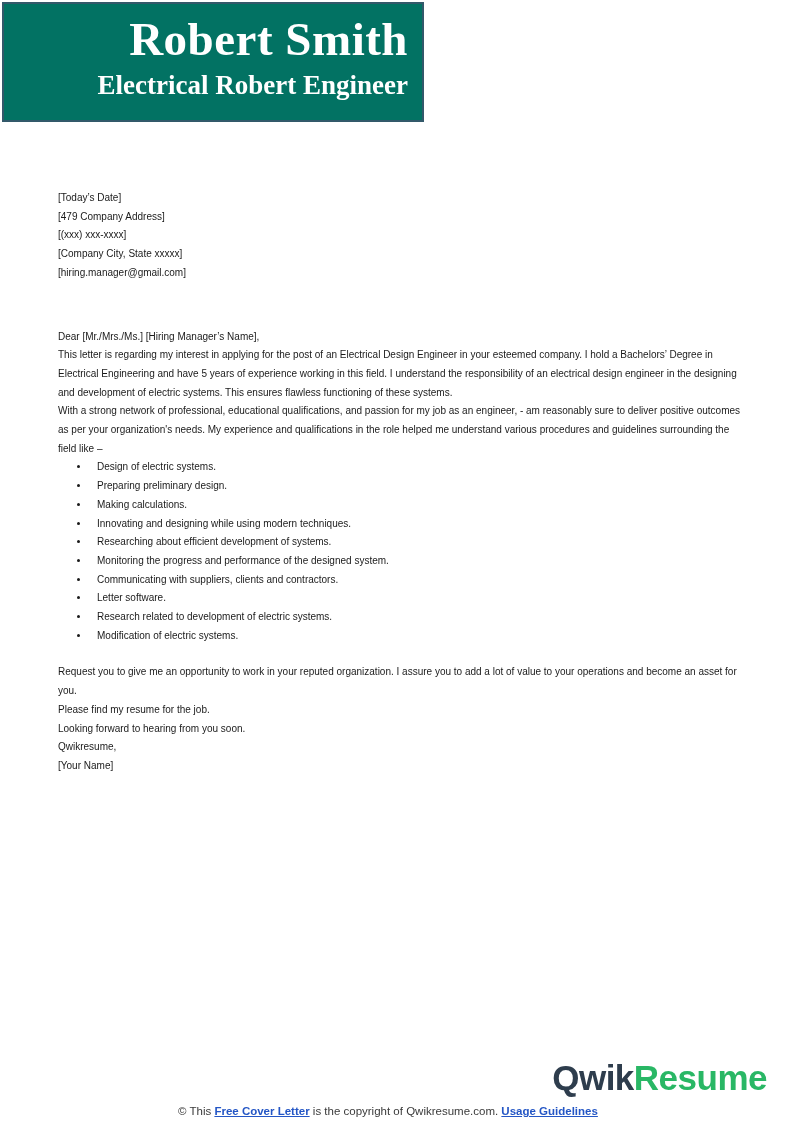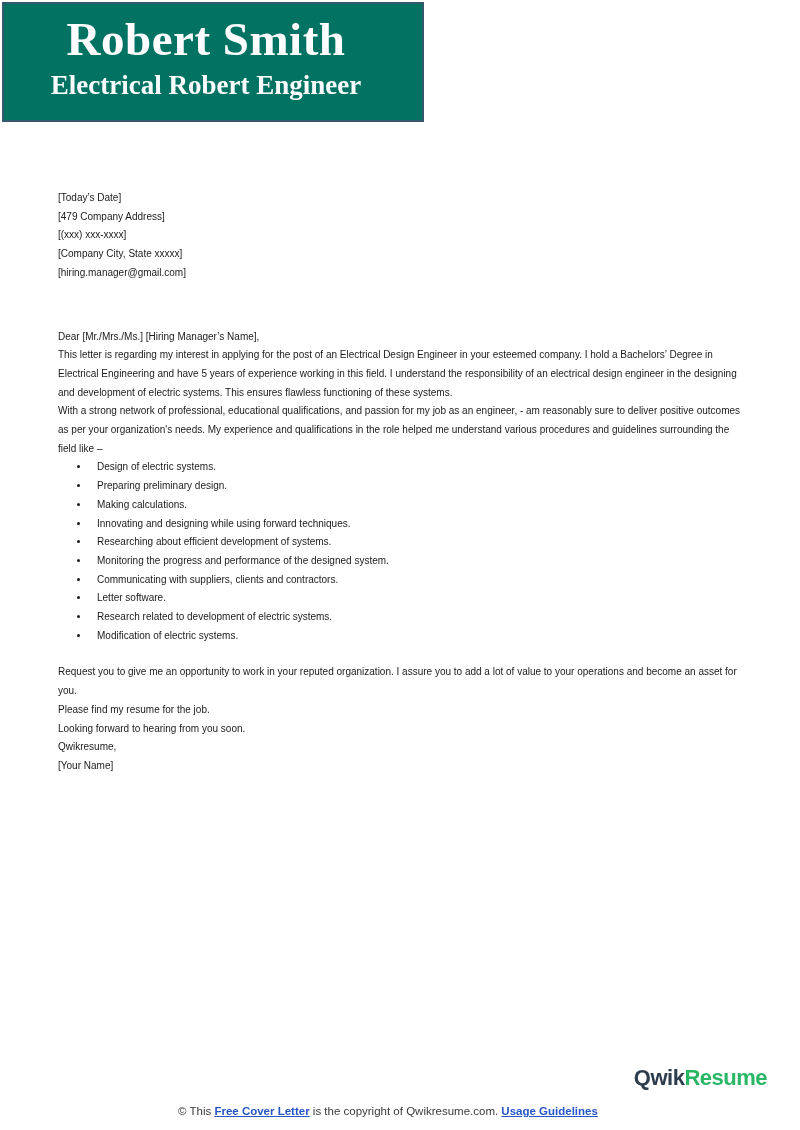--- a/index.html
+++ b/index.html
@@ -25,21 +25,21 @@
 
   
   .header-banner {
     position: absolute;
     left: 2px;
     top: 2px;
     width: 422px;
     height: 120px;
     background: var(--header-bg);
     border: 2px solid var(--header-border);
-    text-align: center;
+    text-align: right;
     padding-right: 14px;
     color: #ffffff;
     font-family: "Liberation Serif", serif;
   }
   .person-name {
     margin: 9px 0 0 0;
     font-size: 47px;
     line-height: 52px;
     font-weight: bold;
     letter-spacing: 0.5px;
@@ -93,21 +93,21 @@
   .footer-copyright a {
     color: var(--link-color);
     font-weight: bold;
     text-decoration: underline;
     cursor: pointer;
   }
   .footer-logo {
     position: absolute;
     right: 33px;
     top: 1063px;
-    font-size: 22px;
+    font-size: 35px;
     line-height: 30px;
     font-weight: bold;
     letter-spacing: -0.5px;
   }
   .logo-qwik   { color: var(--logo-qwik); }
   .logo-resume { color: var(--logo-resume); }
 </style>
 </head>
 <body>
 
@@ -131,21 +131,21 @@
     <p class="salutation">Dear [Mr./Mrs./Ms.] [Hiring Manager’s Name],</p>
 
     <p class="para-intro">This letter is regarding my interest in applying for the post of an Electrical Design Engineer in your esteemed company. I hold a Bachelors’ Degree in Electrical Engineering and have 5 years of experience working in this field. I understand the responsibility of an electrical design engineer in the designing and development of electric systems. This ensures flawless functioning of these systems.</p>
 
     <p class="para-body">With a strong network of professional, educational qualifications, and passion for my job as an engineer, - am reasonably sure to deliver positive outcomes as per your organization's needs. My experience and qualifications in the role helped me understand various procedures and guidelines surrounding the field like –</p>
 
     <ul class="bullet-list">
       <li>Design of electric systems.</li>
       <li>Preparing preliminary design.</li>
       <li>Making calculations.</li>
-      <li>Innovating and designing while using forward techniques.</li>
+      <li>Innovating and designing while using modern techniques.</li>
       <li>Researching about efficient development of systems.</li>
       <li>Monitoring the progress and performance of the designed system.</li>
       <li>Communicating with suppliers, clients and contractors.</li>
       <li>Letter software.</li>
       <li>Research related to development of electric systems.</li>
       <li>Modification of electric systems.</li>
     </ul>
 
     <p class="para-request">Request you to give me an opportunity to work in your reputed organization. I assure you to add a lot of value to your operations and become an asset for you.</p>
 

